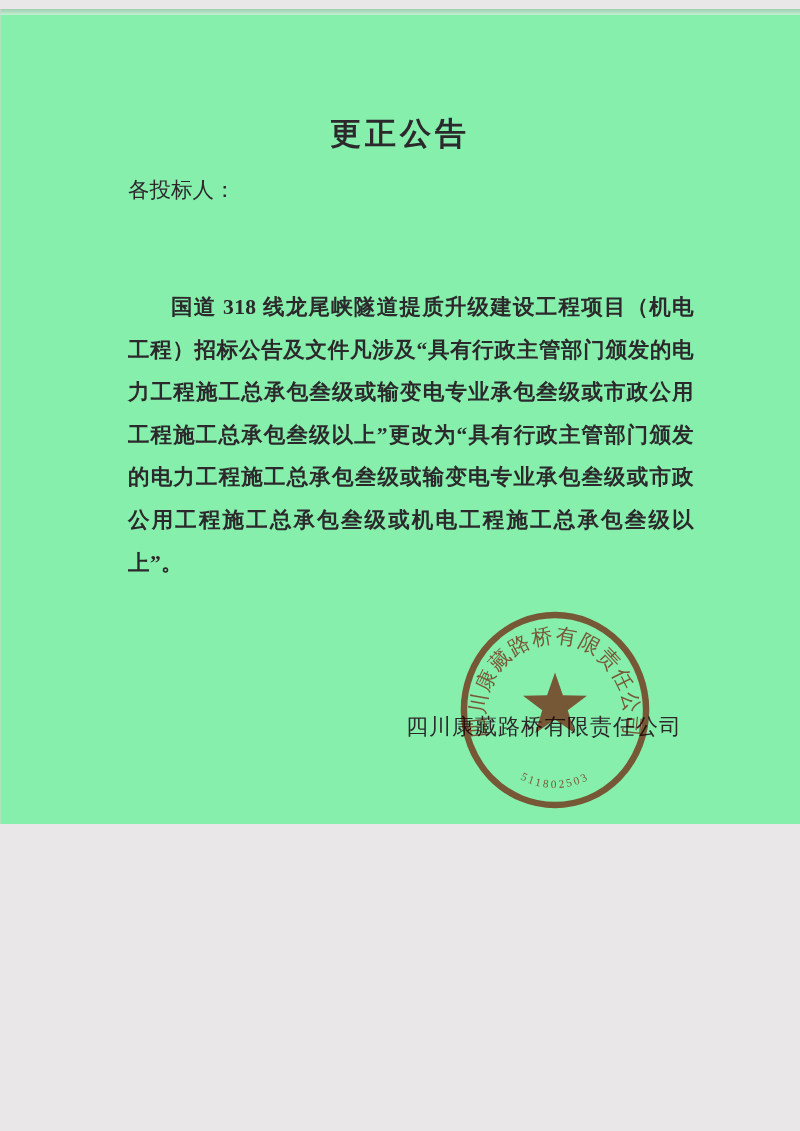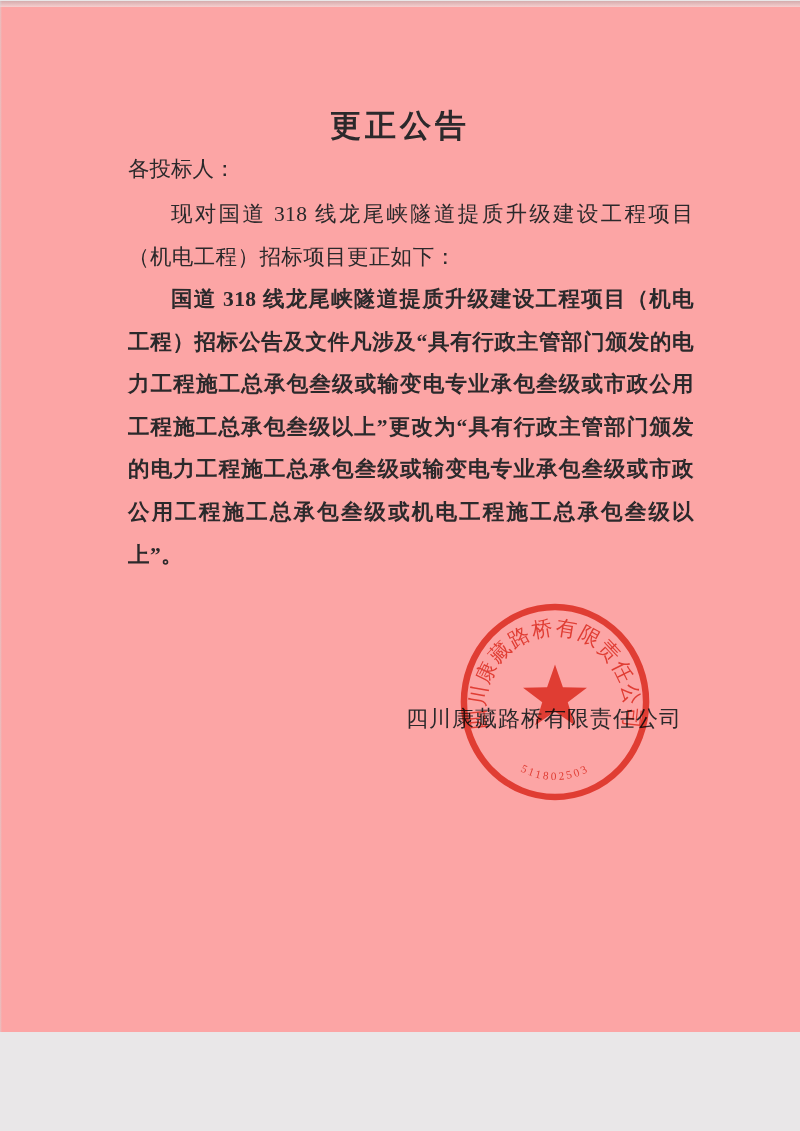--- a/index.html
+++ b/index.html
@@ -3,23 +3,23 @@
 <meta charset="utf-8">
 <style>
   html, body {
     margin: 0;
     padding: 0;
     background: #e9e7e8;
   }
   .page {
     position: relative;
     width: 800px;
-    height: 1031px;
-    margin: 1px auto;
-    background: #fca5a5;
+    height: 815px;
+    margin: 9px auto;
+    background: #86efac;
     overflow: hidden;
     font-family: "Liberation Serif", "DejaVu Serif", serif;
     color: #2b292b;
   }
   .scan-edge-top {
     position: absolute;
     top: 0; left: 0; right: 0;
     height: 6px;
     background: linear-gradient(#b5b2b4, #f2f0f1);
     opacity: 0.55;
@@ -36,21 +36,21 @@
     top: 104px;
     left: 0;
     width: 100%;
     text-align: center;
     font-size: 31px;
     font-weight: bold;
     letter-spacing: 4px;
   }
   .salutation {
     position: absolute;
-    top: 153px;
+    top: 166px;
     left: 128px;
     font-size: 21.5px;
     line-height: 30px;
   }
   .para {
     position: absolute;
     left: 128px;
     width: 566px;
     font-size: 21.5px;
     line-height: 42.6px;
@@ -104,21 +104,20 @@
 
 <div class="page">
 
   <div class="scan-edge-top"></div>
   <div class="scan-edge-left"></div>
 
   <div class="doc-title">更正公告</div>
 
   <div class="salutation">各投标人：</div>
 
-  <div class="para para-1">现对国道 318 线龙尾峡隧道提质升级建设工程项目（机电工程）招标项目更正如下：</div>
 
   <div class="para para-2">国道 318 线龙尾峡隧道提质升级建设工程项目（机电工程）招标公告及文件凡涉及“具有行政主管部门颁发的电力工程施工总承包叁级或输变电专业承包叁级或市政公用工程施工总承包叁级以上”更改为“具有行政主管部门颁发的电力工程施工总承包叁级或输变电专业承包叁级或市政公用工程施工总承包叁级或机电工程施工总承包叁级以上”。</div>
 
 
   <div class="company-line">四川康藏路桥有限责任公司</div>
 
 
   <svg class="seal" viewBox="-100 -102 200 204" xmlns="http://www.w3.org/2000/svg">
     <defs>
       <path id="seal-arc-top" d="M -66,36 A 71,76 0 1 1 66,36" fill="none"></path>

